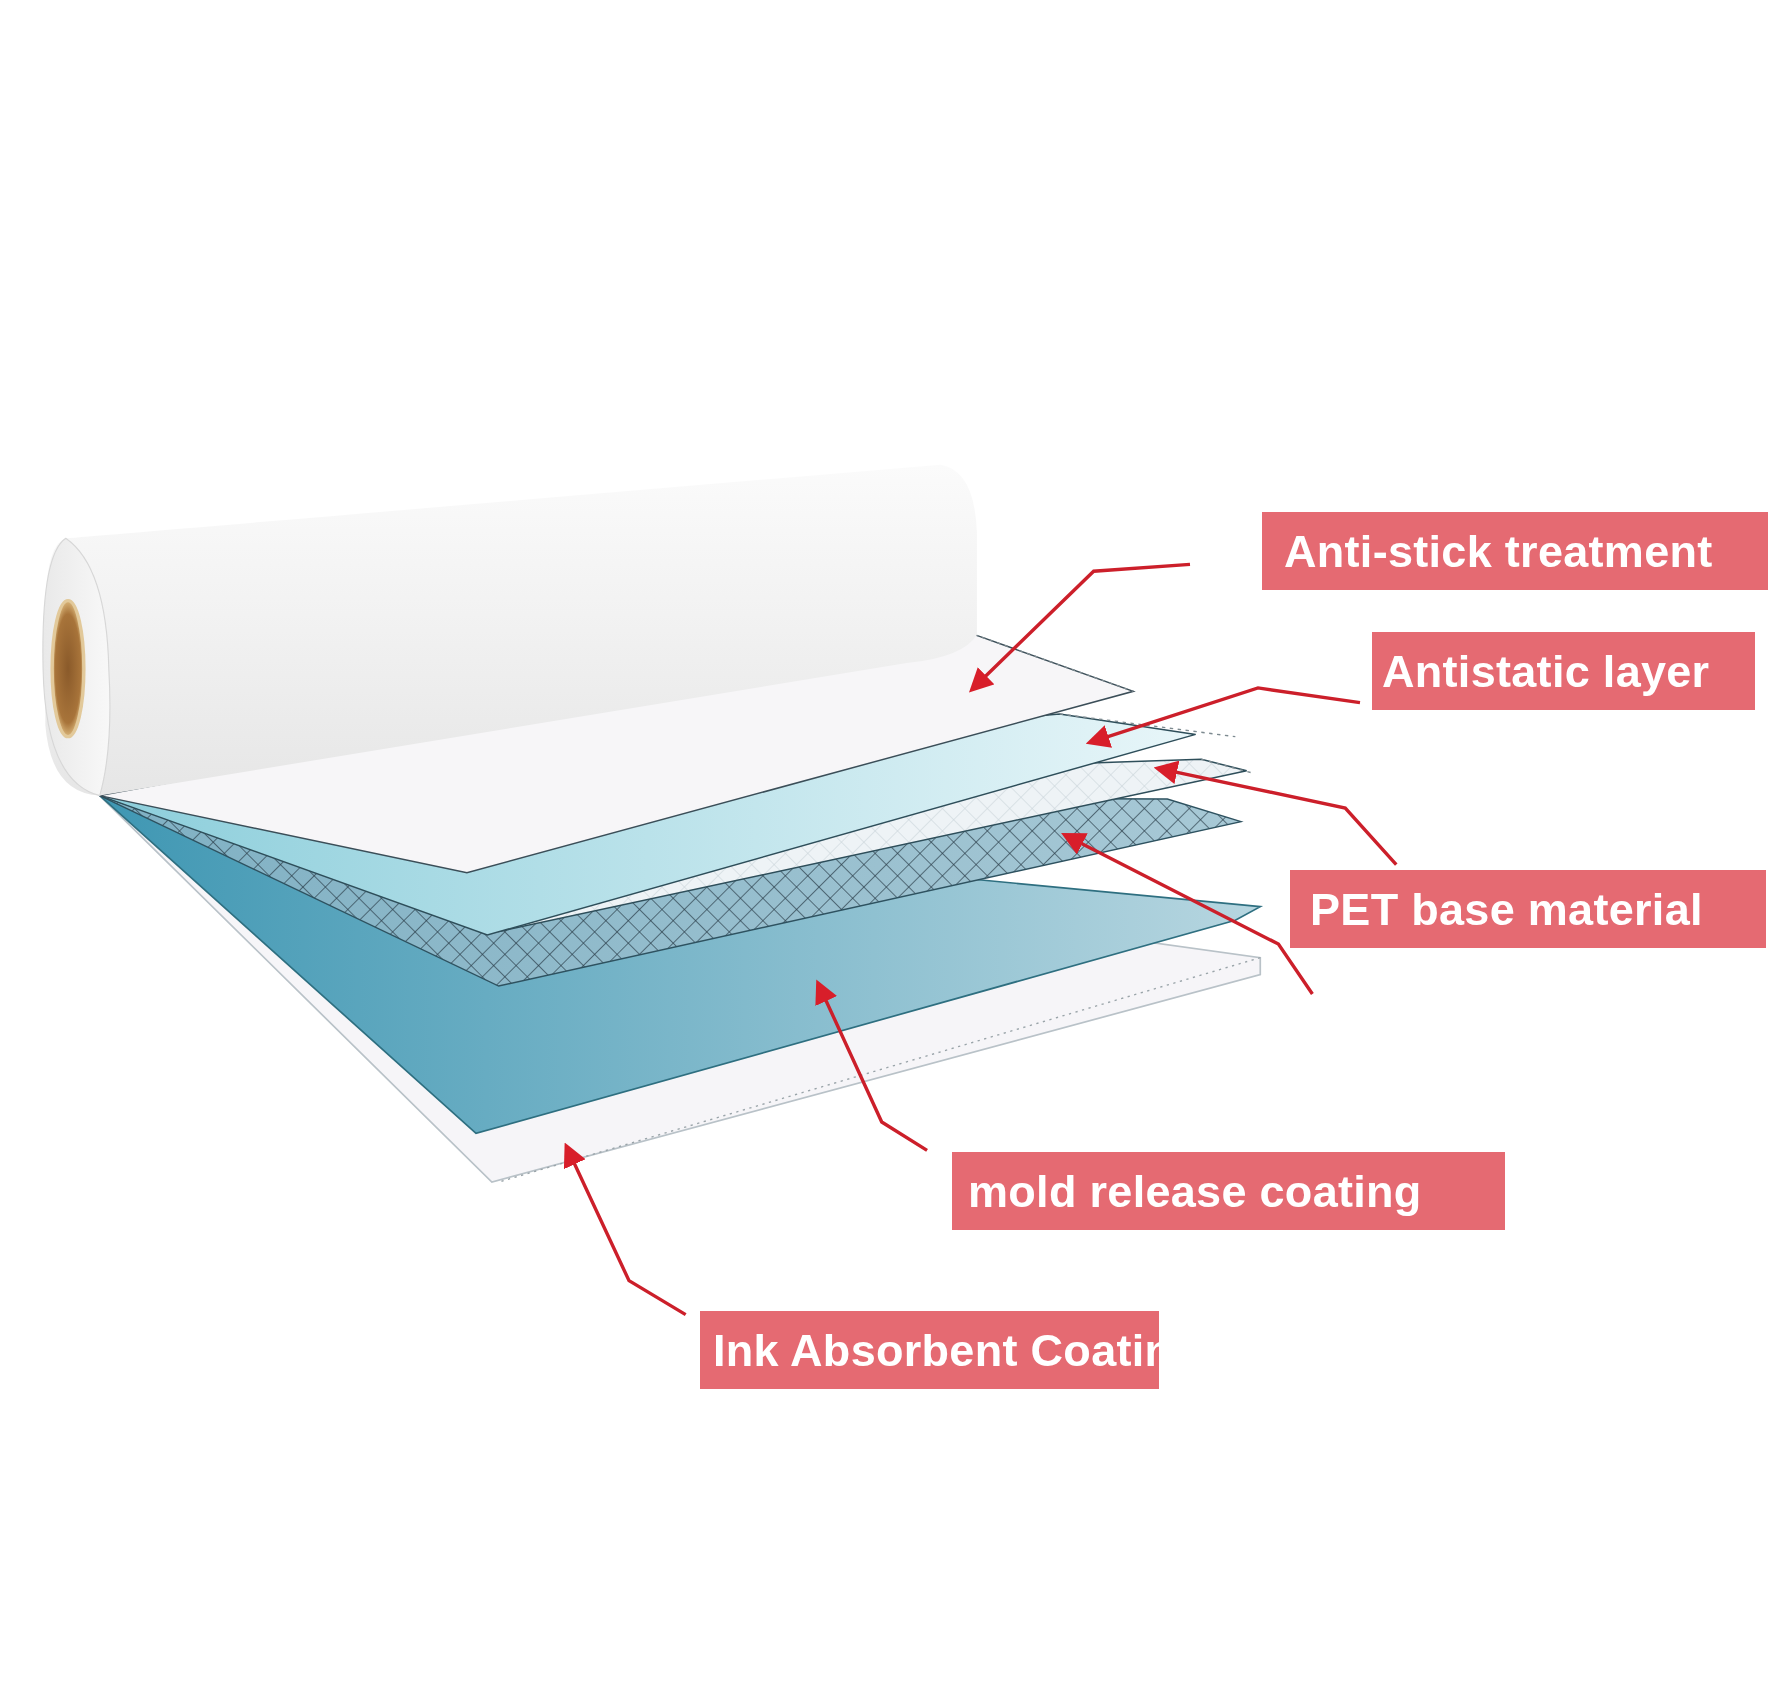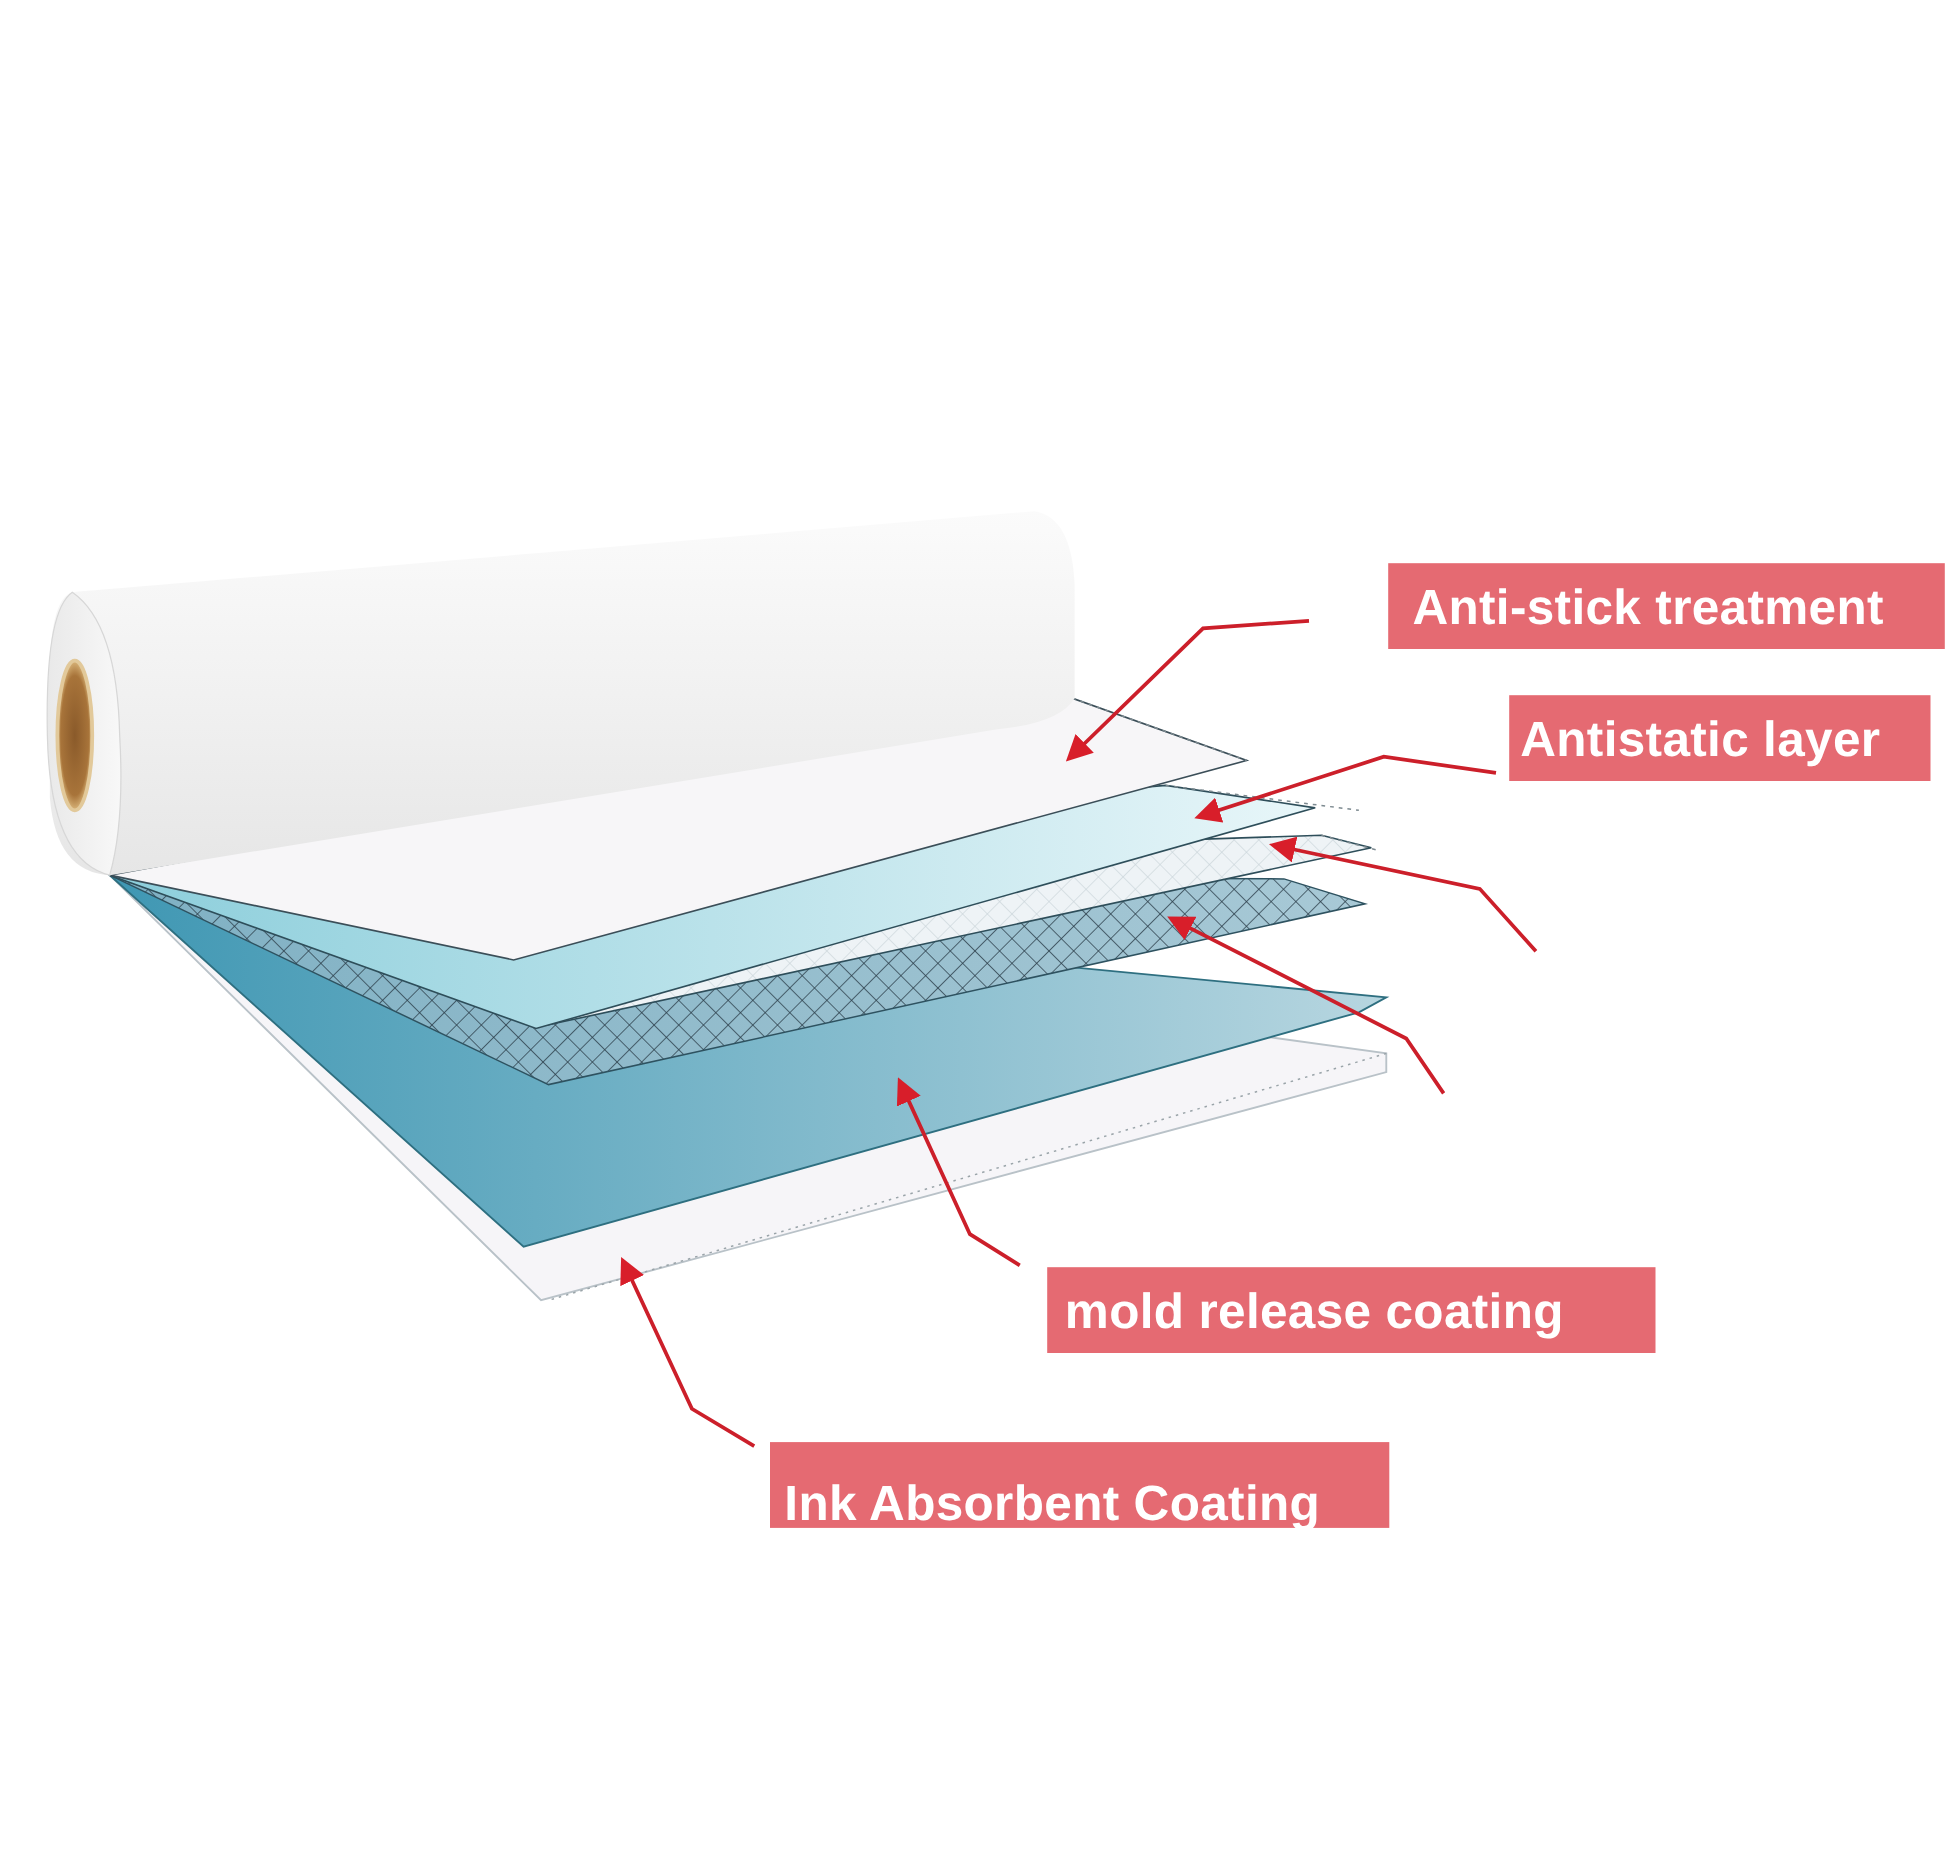--- a/index.html
+++ b/index.html
@@ -100,19 +100,22 @@
     <polyline points="818,1015 778,990 722,868" fill="none" stroke="#cc1f2a" stroke-width="3" marker-end="url(#arrowHead)"></polyline>
     <polyline points="605,1160 555,1130 500,1012" fill="none" stroke="#cc1f2a" stroke-width="3" marker-end="url(#arrowHead)"></polyline>
   </svg>
 
   <div class="label" style="left:1262px; top:512px; width:514px; height:78px; padding-left:22px;">
     <span>Anti-stick treatment</span>
   </div>
   <div class="label" style="left:1372px; top:632px; width:383px; height:78px; padding-left:10px;">
     <span>Antistatic layer</span>
   </div>
+  <div class="label" style="left:1290px; top:870px; width:476px; height:78px; padding-left:20px;">
+    <span>PET base material</span>
+  </div>
   <div class="label" style="left:952px; top:1152px; width:553px; height:78px; padding-left:16px;">
     <span>mold release coating</span>
   </div>
-  <div class="label" style="left:700px; top:1311px; width:563px; height:78px; padding-left:13px;align-items:flex-end;">
+  <div class="label" style="left:700px; top:1311px; width:459px; height:78px; padding-left:13px;">
     <span>Ink Absorbent Coating</span>
   </div>
 </div>
 
 </body></html>

